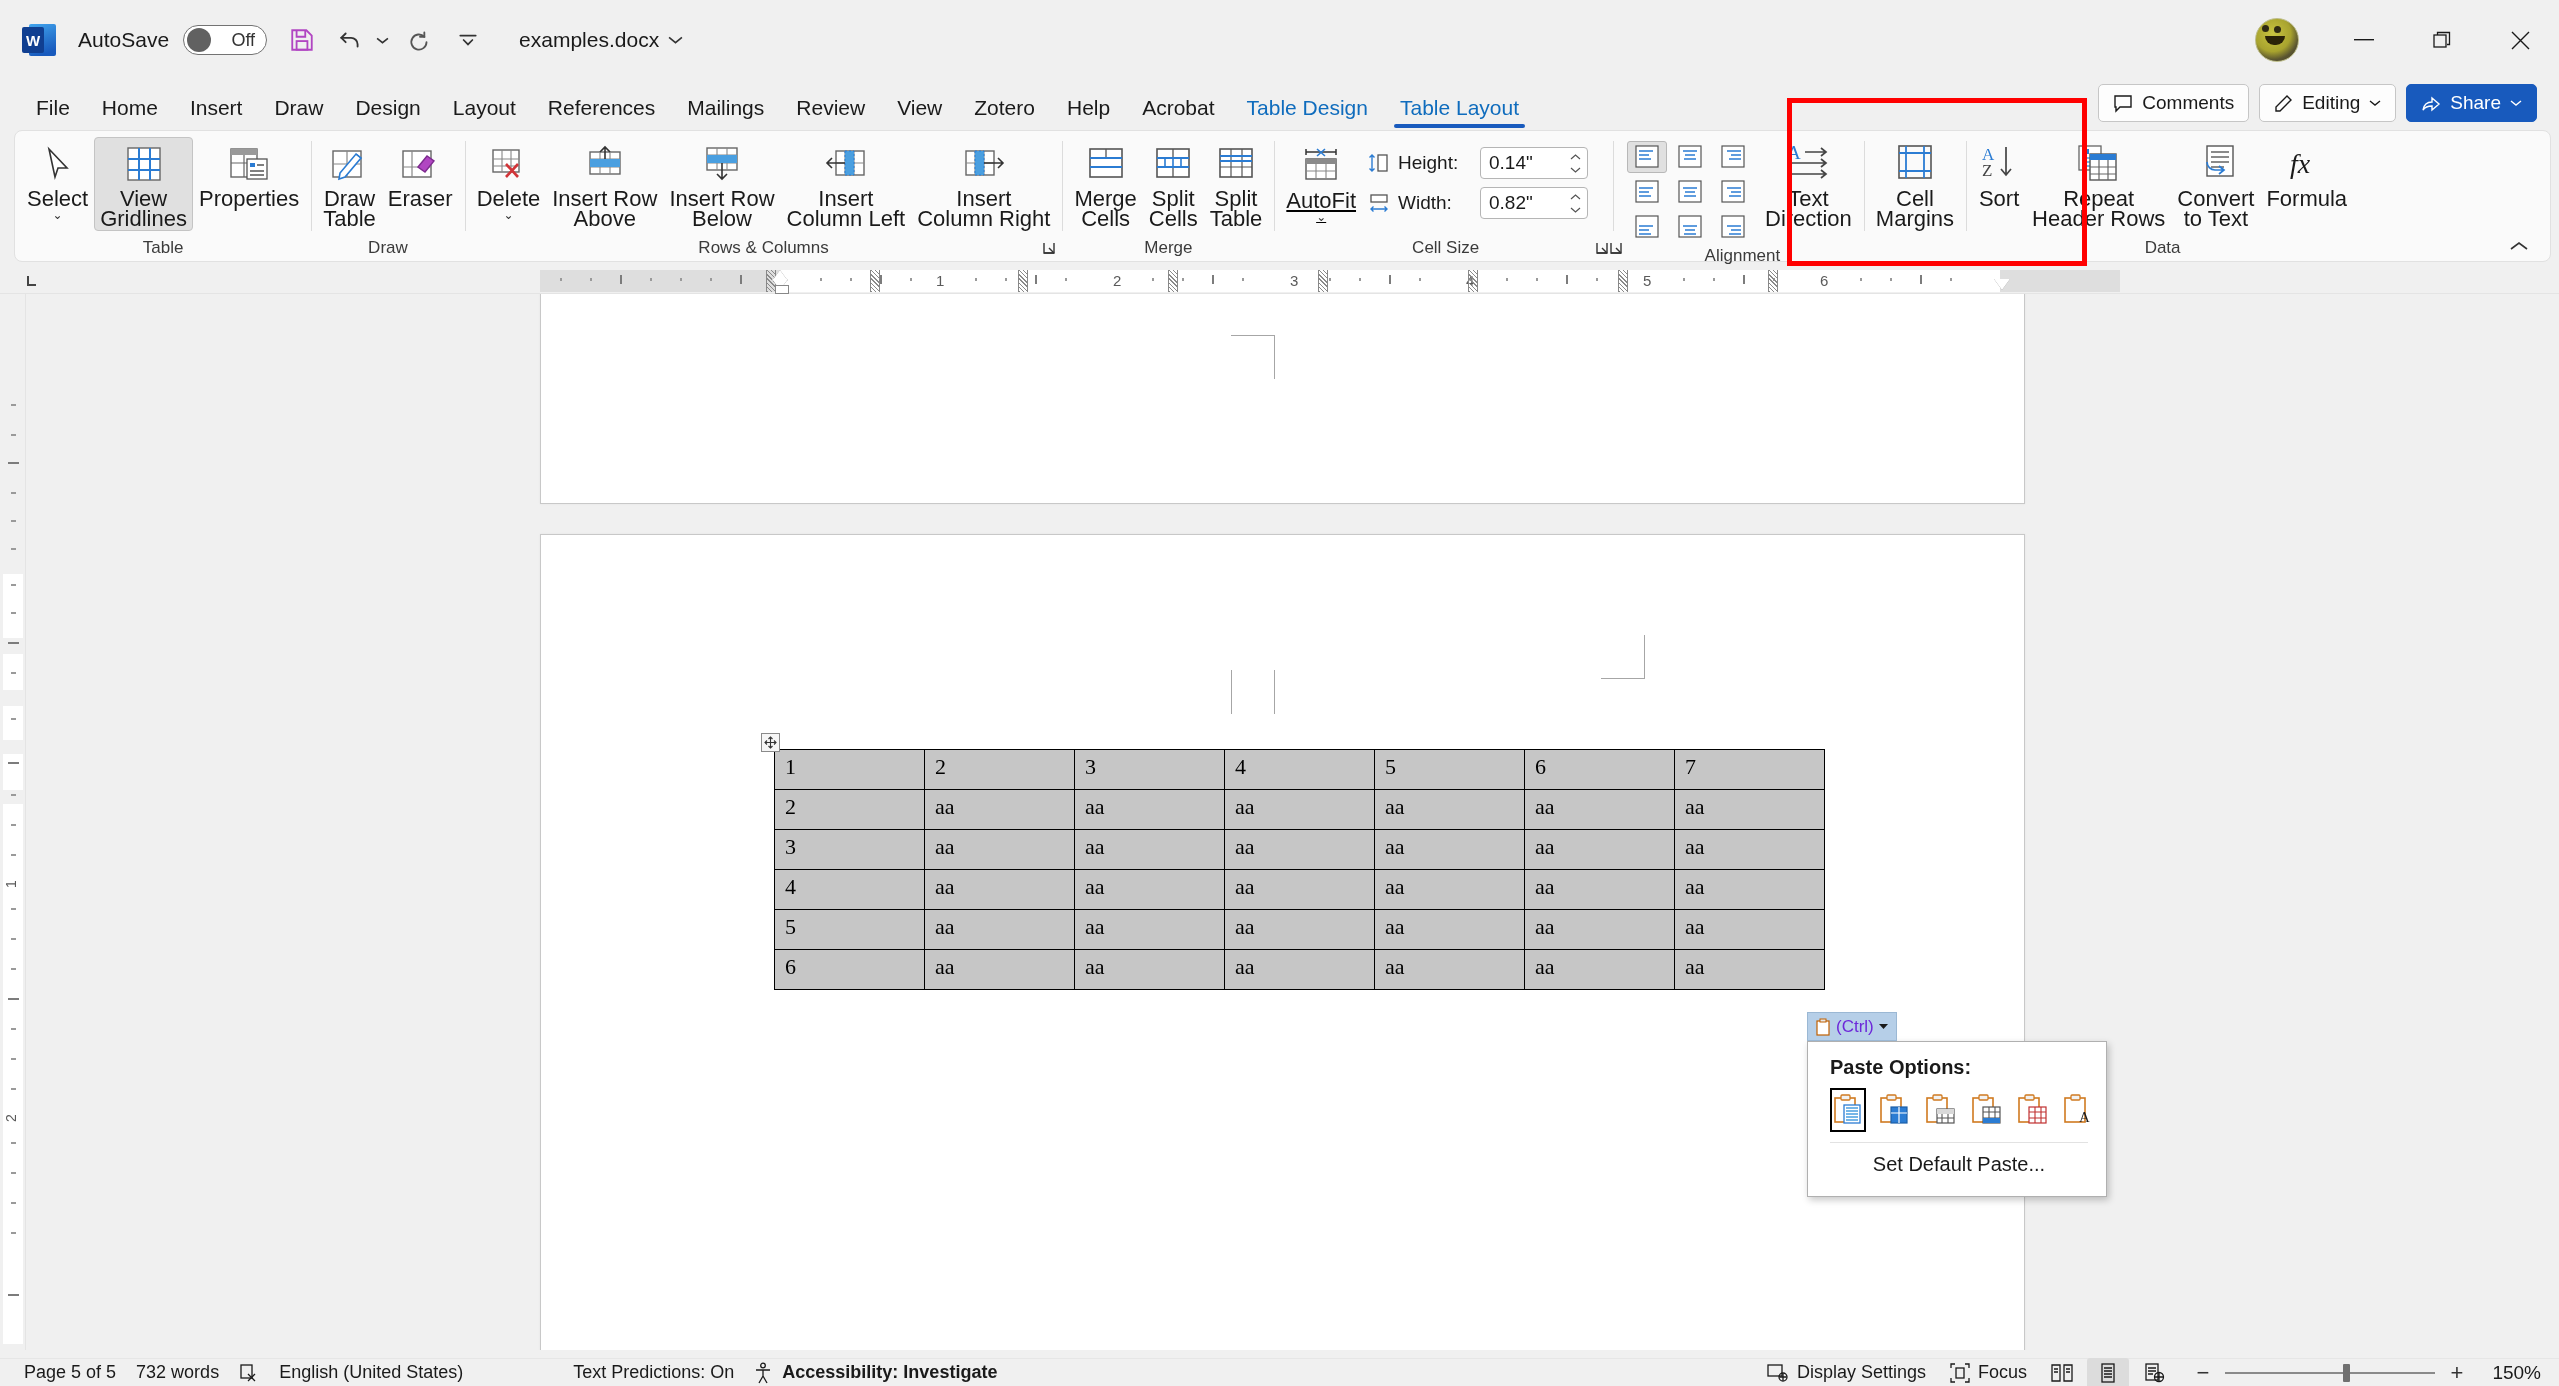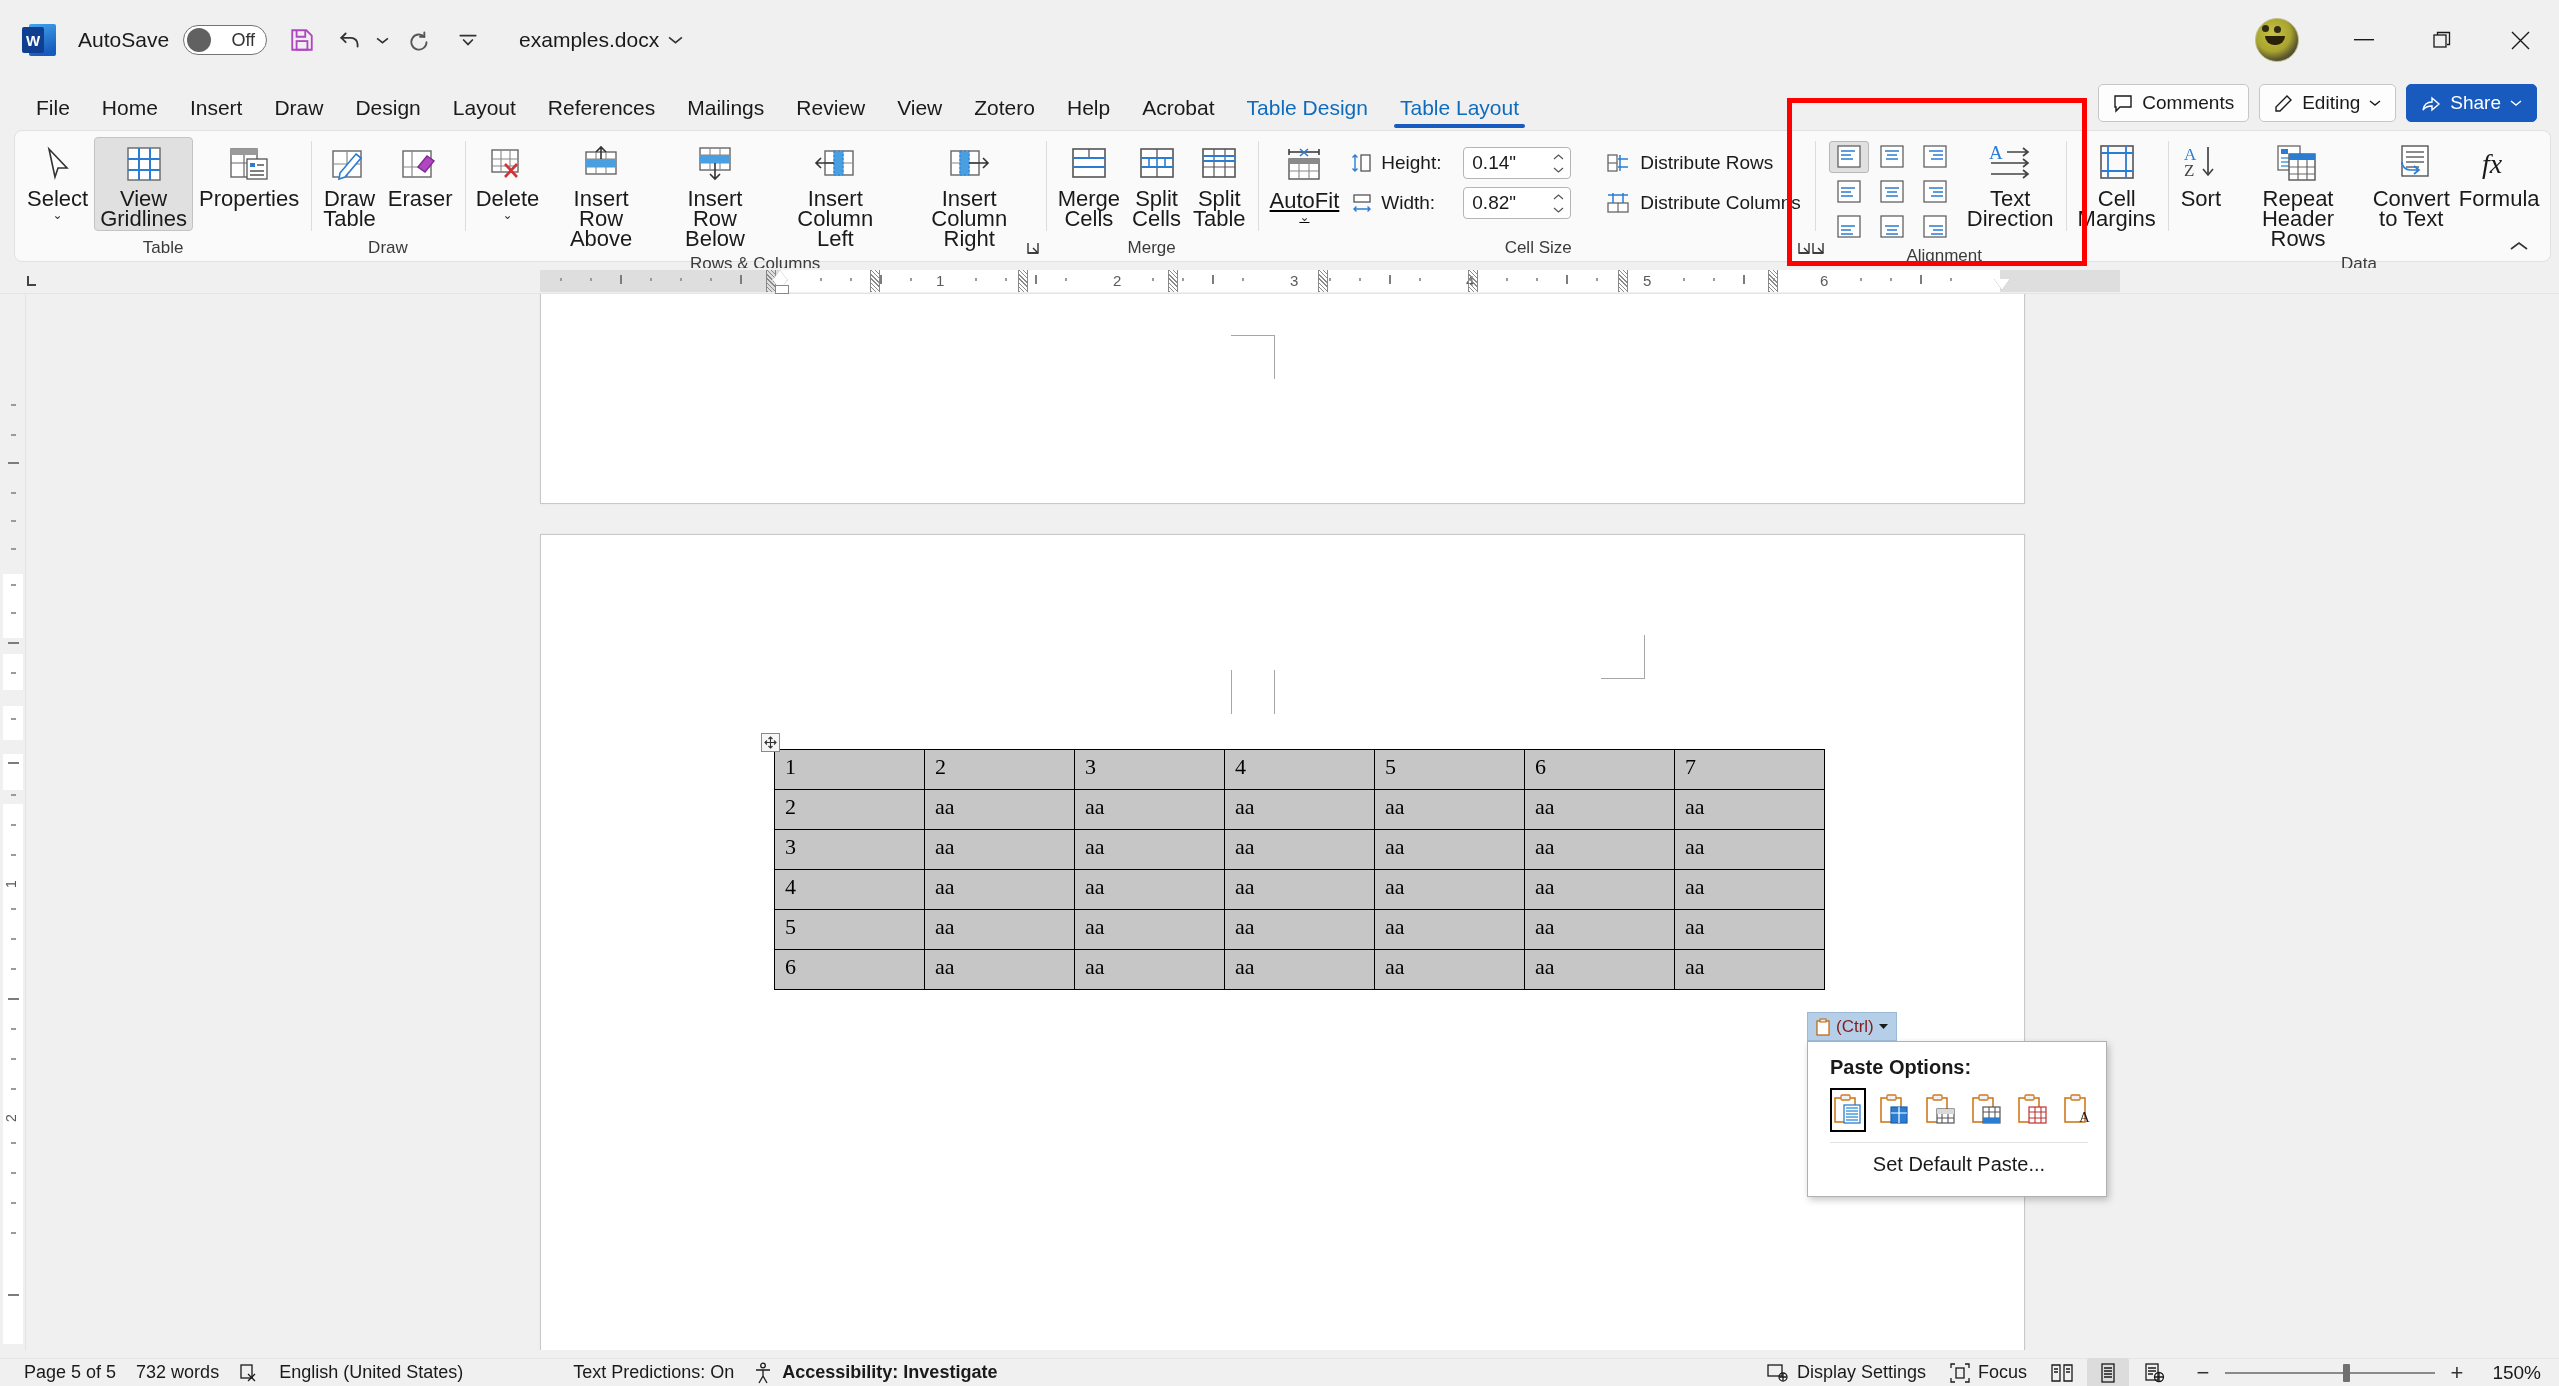--- a/index.html
+++ b/index.html
@@ -231,21 +231,21 @@
   .table-handle {
     position: absolute; width: 19px; height: 19px; border: 1px solid #8a8a8a;
     background: #f6f6f6; display: flex; align-items: center; justify-content: center;
     cursor: move; z-index: 12;
   }
 
   
   .pastetag {
     position: absolute; background: #b6cfe8; border: 1px solid #9bb8d4;
     height: 29px; display: flex; align-items: center; gap: 4px; padding: 0 7px;
-    font-size: 17px; color: #7f1d1d; cursor: pointer; z-index: 30;
+    font-size: 17px; color: #6d28d9; cursor: pointer; z-index: 30;
   }
   .pastepopup {
     position: absolute; background: #fff; border: 1px solid #b0b0b0;
     box-shadow: 2px 3px 7px rgba(0,0,0,0.22); z-index: 29; padding: 14px 18px 16px 22px;
   }
   .pastepopup .pp-title { font-size: 20px; font-weight: 700; color: #1a1a1a; margin-bottom: 9px; }
   .pp-icons { display: flex; gap: 10px; }
   .pp-icon {
     width: 44px; height: 44px; display: flex; align-items: center; justify-content: center;
     cursor: pointer; border: 2px solid transparent;
@@ -625,38 +625,20 @@
                 <svg width="11" height="7" viewBox="0 0 11 7" fill="none" stroke="#555" stroke-width="1.2">
                     <path d="M1 2l4.5 4L10 2"></path>
                   </svg>
               </div>
             </div>
           </div>
         </div>
 
         <div style="width:1px;background:#dcdcdc;margin:8px 6px 6px 10px;"></div>
 
-        <div class="distrib">
-          <div class="drow">
-            <svg width="24" height="22" viewBox="0 0 24 22" fill="none">
-              <rect x="2" y="3" width="9" height="16" fill="#fff" stroke="#666" stroke-width="1.3"></rect>
-              <path d="M2 11h9" stroke="#666" stroke-width="1.2"></path>
-              <path d="M14 3v16M12 7h10M12 15h10" stroke="#2b7cd3" stroke-width="1.5"></path>
-            </svg>
-            <span>Distribute Rows</span>
-          </div>
-          <div class="drow">
-            <svg width="24" height="22" viewBox="0 0 24 22" fill="none">
-              <rect x="2" y="11" width="20" height="9" fill="#fff" stroke="#666" stroke-width="1.3"></rect>
-              <path d="M12 11v9" stroke="#666" stroke-width="1.2"></path>
-              <path d="M2 3h20M7 1v10M17 1v10" stroke="#2b7cd3" stroke-width="1.5"></path>
-            </svg>
-            <span>Distribute Columns</span>
-          </div>
-        </div>
       </div>
       <div class="rgroup-label">Cell Size</div>
       <div class="dialog-launcher" style="right:2px;">
         <svg width="18" height="18" viewBox="0 0 18 18" fill="none" stroke="#333" stroke-width="1.4">
           <path d="M4 4v10h10"></path>
             <path d="M14 4v10H4"></path>
             <path d="M14 14L9 9"></path>
         </svg>
       </div>
     </div>

